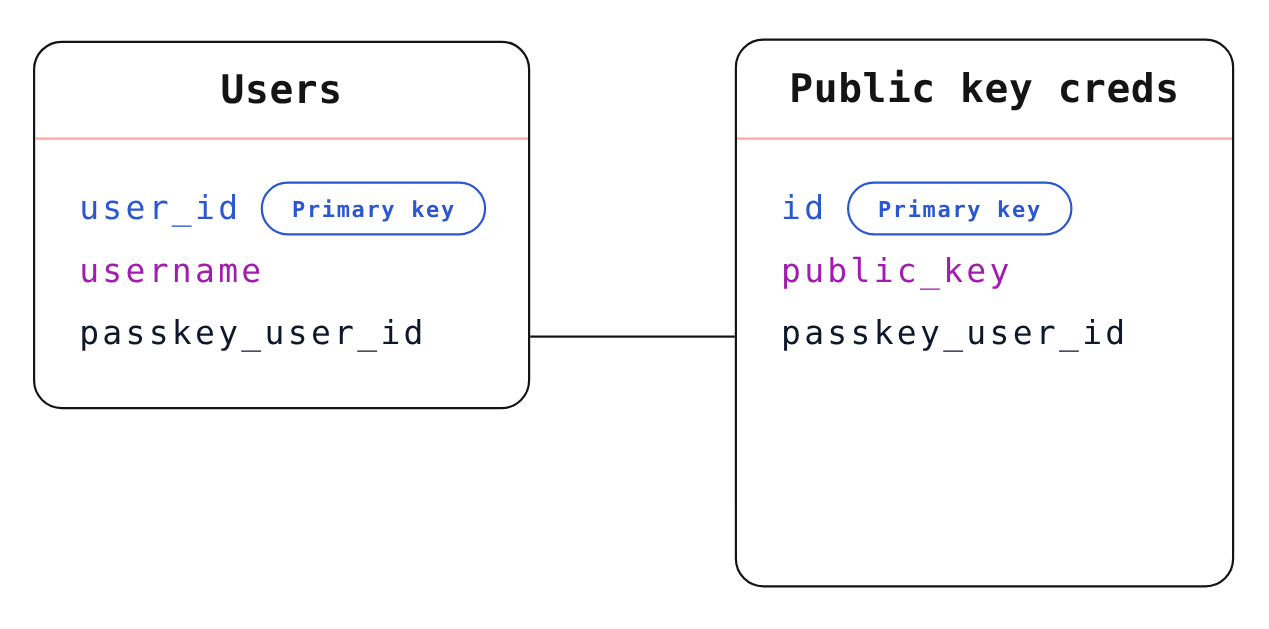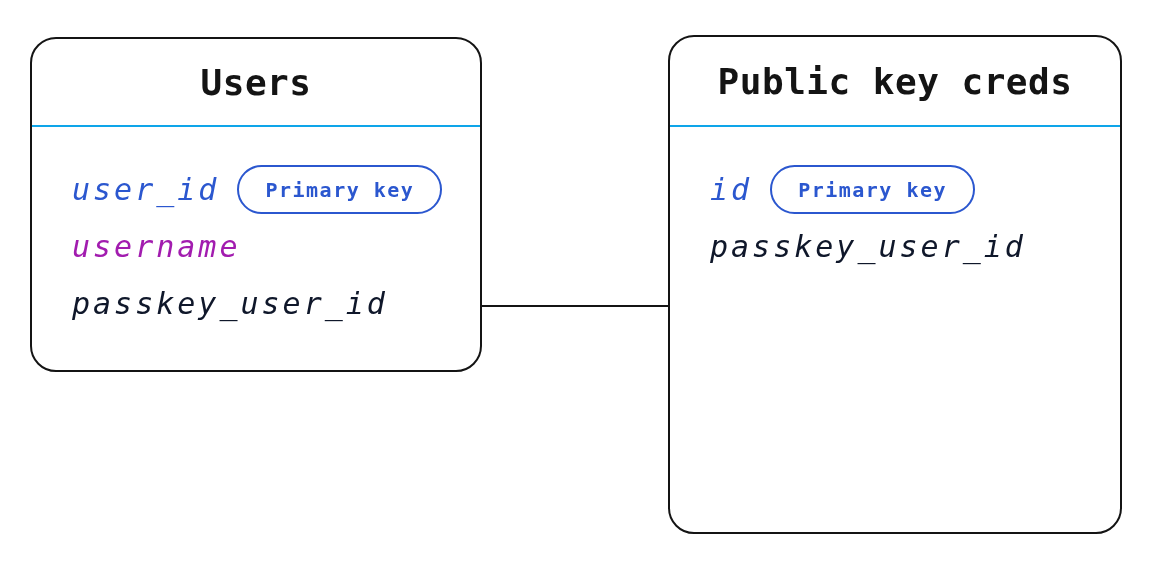--- a/index.html
+++ b/index.html
@@ -32,21 +32,21 @@
   .entity-box.pkc {
     left: 668px;
     top: 35px;
     width: 454px;
     height: 499px;
   }
   .entity-header {
     display: flex;
     align-items: center;
     justify-content: center;
-    border-bottom: 2px solid #0ea5e9;
+    border-bottom: 2px solid #fca5a5;
     box-sizing: border-box;
   }
   .users .entity-header { height: 88px; }
   .pkc .entity-header { height: 90px; }
   .entity-title {
     font-size: 36px;
     font-weight: bold;
     letter-spacing: 0.5px;
     white-space: nowrap;
   }
@@ -55,21 +55,20 @@
   }
   .field-row {
     display: flex;
     align-items: center;
     height: 57px;
     white-space: nowrap;
   }
   .field-name {
     font-size: 30px;
     letter-spacing: 3px;
-    font-style: italic;
   }
   .c-black  { color: #a21caf; }
   .c-blue   { color: #2b57cf; }
   .c-orange { color: #0f172a; }
   .pk-badge {
     display: inline-flex;
     align-items: center;
     justify-content: center;
     margin-left: 18px;
     height: 49px;
@@ -120,18 +119,21 @@
   <div class="entity-box pkc">
     <div class="entity-header">
       <span class="entity-title">Public key creds</span>
     </div>
     <div class="entity-fields">
       <div class="field-row">
         <span class="field-name c-blue">id</span>
         <span class="pk-badge">Primary key</span>
       </div>
       <div class="field-row">
+        <span class="field-name c-black">public_key</span>
+      </div>
+      <div class="field-row">
         <span class="field-name c-orange">passkey_user_id</span>
       </div>
     </div>
   </div>
 
 </div>
 
 </body></html>

